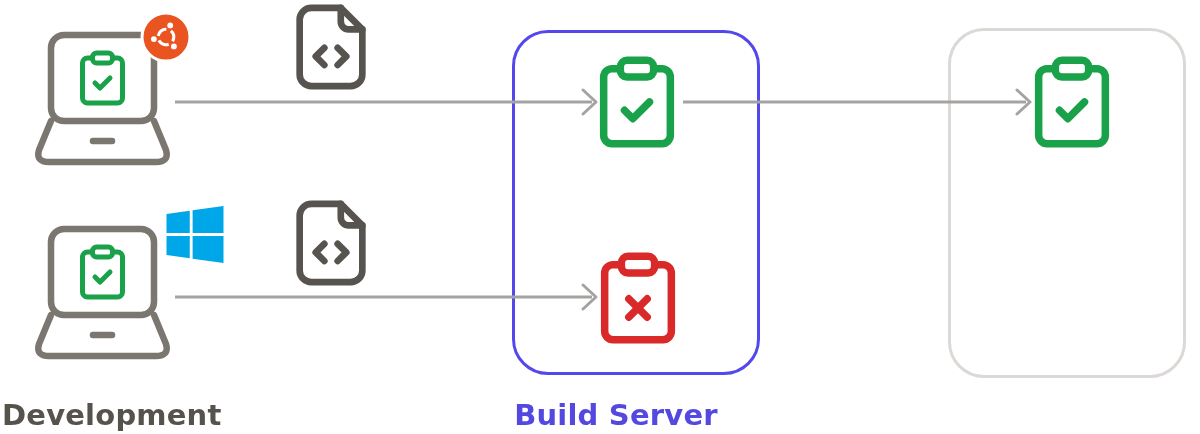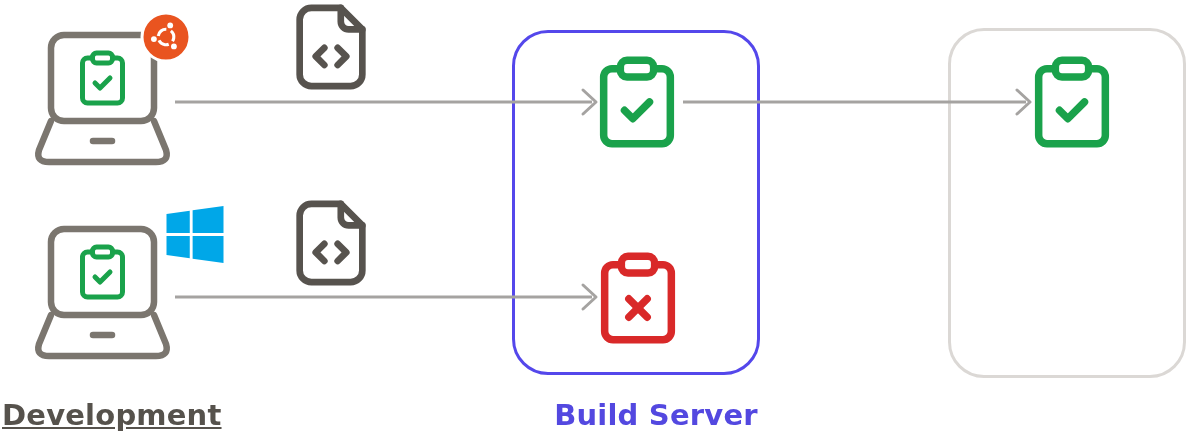--- a/index.html
+++ b/index.html
@@ -19,22 +19,22 @@
   
   .ic-success{color:var(--success-green);}
   .ic-failure{color:var(--failure-red);}
   .ic-dark{color:var(--icon-dark-gray);}
   .ic-laptop{color:var(--laptop-gray);}
   
   .stage-label{
     position:absolute;top:398px;font-size:29px;font-weight:700;letter-spacing:0.2px;
     color:var(--label-gray);
   }
-  .lbl-dev{left:2px;width:300px;text-align:left;text-decoration:underline;}
-  .lbl-build{left:532px;width:248px;text-align:center;color:var(--accent-indigo-text);}
+  .lbl-dev{left:2px;width:300px;text-align:left;}
+  .lbl-build{left:492px;width:248px;text-align:center;color:var(--accent-indigo-text);}
   .lbl-prod{left:948px;width:238px;text-align:center;}
 </style>
 </head>
 <body>
 
 <div class="canvas">
 
   <div class="stage-box box-build"></div>
   <div class="stage-box box-prod"></div>
 

